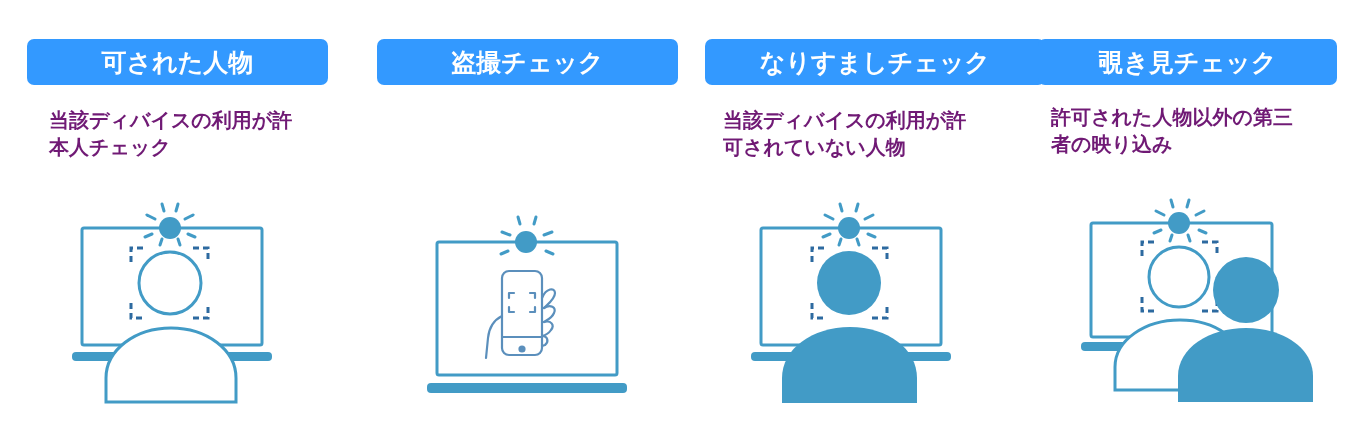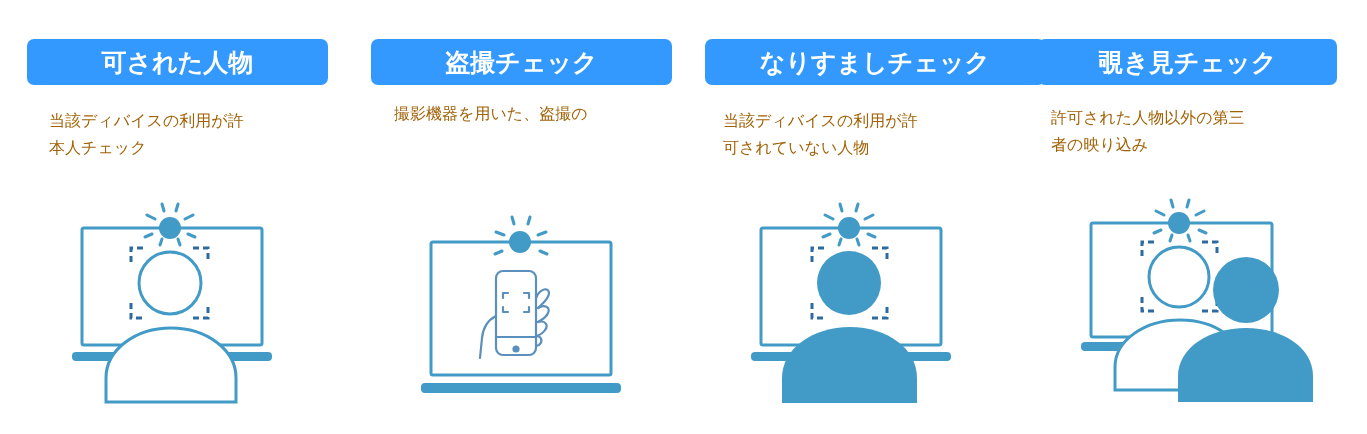--- a/index.html
+++ b/index.html
@@ -2,21 +2,21 @@
 <html><head>
 <meta charset="utf-8">
 <style>
   html, body { margin: 0; padding: 0; background: #ffffff; }
   body { width: 1367px; height: 434px; position: relative; overflow: hidden;
          font-family: "DejaVu Sans", "Liberation Sans", sans-serif; }
   .card { position: absolute; top: 0; height: 434px; }
   .header { position: absolute; top: 39px; height: 46px; background: #3399ff; border-radius: 7px;
             color: #ffffff; font-weight: bold; font-size: 25px; display: flex; align-items: center;
             justify-content: center; letter-spacing: 0px; }
-  .desc { position: absolute; top: 107px; font-size: 16px; line-height: 27px; color: #a16207; white-space: nowrap; }
+  .desc { position: absolute; top: 107px; font-size: 20px; line-height: 27px; color: #701a75; white-space: nowrap; font-weight: bold; }
   .desc div { height: 27px; }
   svg.icon { position: absolute; overflow: visible; }
 </style>
 </head>
 <body>
 
 <div class="card" style="left:0;width:340px;">
   <div class="header" style="left:27px;width:301px;">可された人物</div>
   <div class="desc" style="left:49px;">
     <div>当該ディバイスの利用が許</div>
@@ -40,24 +40,23 @@
       <polyline points="131,262 131,248 146,248" stroke-dasharray="6 4"></polyline>
       <polyline points="193,248 208,248 208,262" stroke-dasharray="6 4"></polyline>
       <polyline points="131,303 131,318 146,318" stroke-dasharray="6 4"></polyline>
       <polyline points="193,318 208,318 208,303" stroke-dasharray="6 4"></polyline>
     </g>
     <circle cx="170" cy="283" r="31" fill="#fff" stroke="#429bc6" stroke-width="3"></circle>
     <path d="M106,402 L106,378 C106,350 135,328 171,328 C207,328 236,350 236,378 L236,402 Z" fill="#fff" stroke="#429bc6" stroke-width="3"></path>
   </svg>
 </div>
 
-<div class="card" style="left:2px;width:700px;padding-left:42px;">
+<div class="card" style="left:8px;width:700px;padding-left:42px;">
   <div class="header" style="left:369px;width:301px;">盗撮チェック</div>
   <div class="desc" style="left:392px;top:100px;">
-    <div>撮影機器を用いた、盗撮の</div>
   </div>
   <svg class="icon" style="left:0;top:0;" width="700" height="434">
     <g stroke="#429bc6" stroke-width="3" stroke-linecap="round">
       <line x1="510" y1="217" x2="512" y2="224"></line>
         <line x1="528" y1="217" x2="526" y2="224"></line>
       <line x1="494" y1="232" x2="502" y2="235"></line>
         <line x1="544" y1="232" x2="536" y2="235"></line>
       <line x1="493" y1="254" x2="500" y2="251"></line>
         <line x1="545" y1="254" x2="538" y2="251"></line>
     </g>

